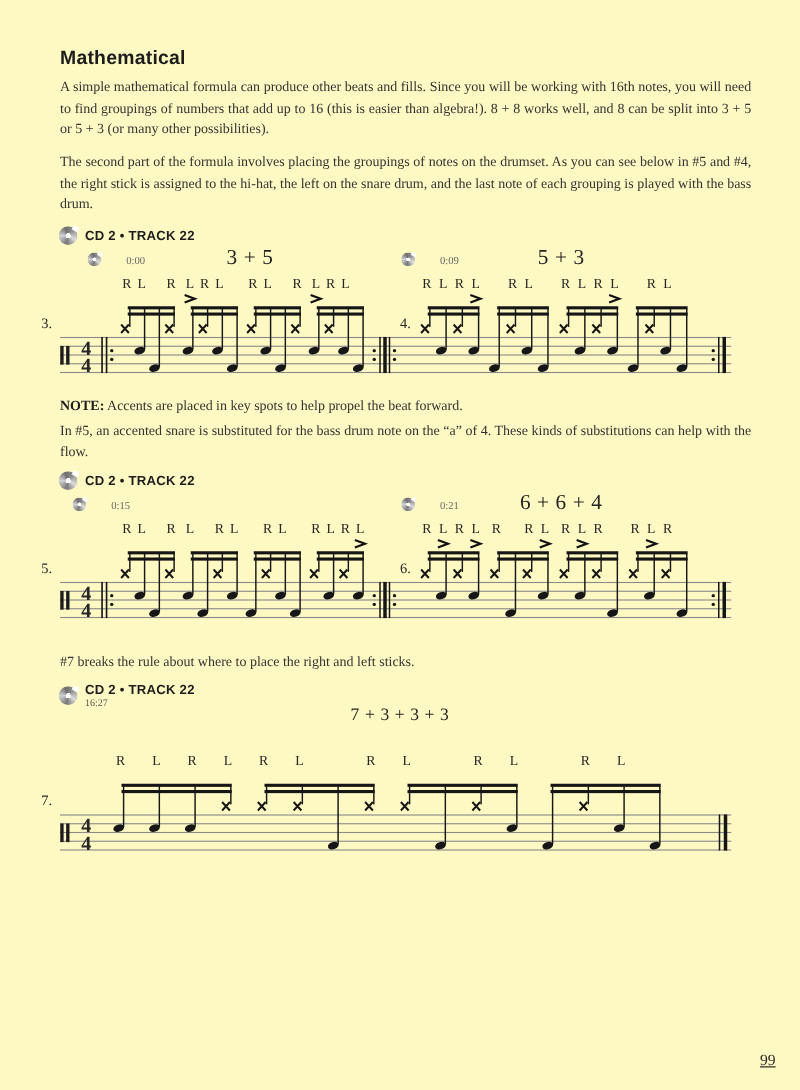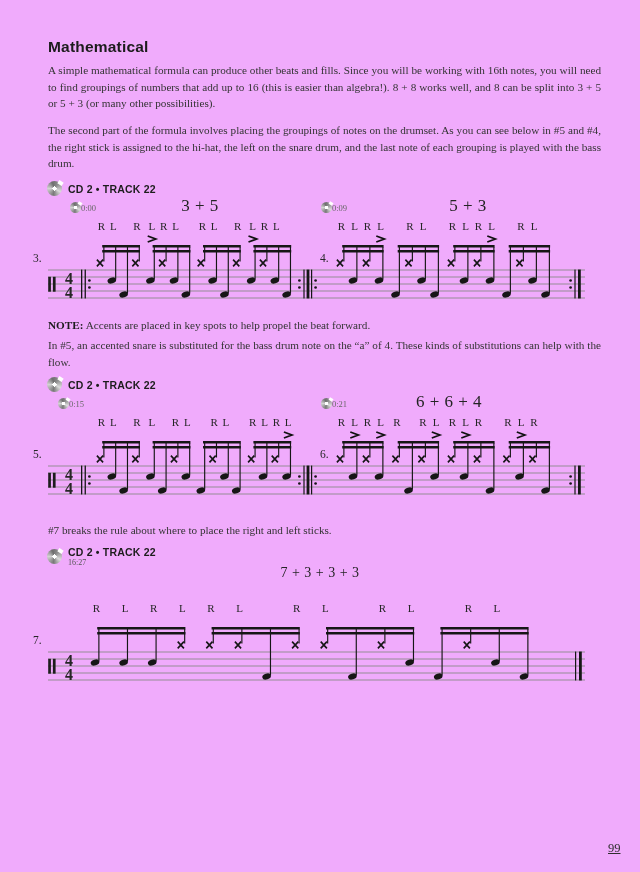--- a/index.html
+++ b/index.html
@@ -1,16 +1,16 @@
 <!DOCTYPE html>
 <html><head>
 <meta charset="utf-8">
 <style>
   html,body{margin:0;padding:0;}
-  .page{position:relative;width:640px;height:872px;background:#f0abfc;overflow:hidden;
+  .page{position:relative;width:640px;height:872px;background:#fef9c3;overflow:hidden;
         font-family:"Liberation Serif",serif;}
   .title{position:absolute;left:48px;top:38px;margin:0;
          font:bold 15.5px "Liberation Sans",sans-serif;color:#1c1c1c;letter-spacing:.2px;}
   .body-text{position:absolute;left:48px;width:553px;margin:0;
              font:11.2px/1.48 "Liberation Serif",serif;color:#333;text-align:justify;}
   .p1{top:62px;}
   .p2{top:122px;}
   .note{top:317px;text-align:left;}
   .note b{color:#1d1d1d;}
   .p3{top:337px;}
@@ -21,28 +21,28 @@
   .cd-stack{display:flex;flex-direction:column;line-height:1.15;}
   .cd-ts{font:8px "Liberation Serif",serif;color:#555;}
   .cd-icon{display:inline-block;width:15px;height:15px;border-radius:50%;position:relative;flex:none;
      background:
        radial-gradient(circle, #ffffff 0 19%, rgba(255,255,255,0) 20%),
        conic-gradient(from 40deg, #8f8f8f, #dcdcdc 80deg, #787878 150deg, #d2d2d2 230deg, #6e6e6e 300deg, #8f8f8f);}
   .cd-icon::after{content:'';position:absolute;right:-1px;top:0px;width:5px;height:4px;
      background:#fefefd;transform:rotate(32deg);}
   .cd-icon.small{width:11px;height:11px;}
   .cd-icon.small::after{width:4px;height:3px;}
-  .ts{position:absolute;display:flex;align-items:center;gap:0;
+  .ts{position:absolute;display:flex;align-items:center;gap:20px;
       font:8.5px "Liberation Serif",serif;color:#666;}
   .ts3{left:70px;top:202px;} .ts4{left:321px;top:202px;}
   .ts5{left:58px;top:398px;} .ts6{left:321px;top:398px;}
   .ex-heading{position:absolute;text-align:center;
       font:17px "Liberation Serif",serif;color:#242424;letter-spacing:.5px;}
   .h3{left:100px;top:196px;width:200px;}
-  .h4{left:368px;top:196px;width:200px;}
+  .h4{left:349px;top:196px;width:200px;}
   .h5{left:100px;top:392px;width:200px;}
   .h6{left:349px;top:392px;width:200px;}
   .h7{left:170px;top:565px;width:300px;font-size:14px;}
   .sys{position:absolute;left:0;width:640px;height:95px;}
   .sys0{top:216px;} .sys1{top:412px;} .sys2{top:598px;}
   .page-num{position:absolute;left:608px;top:841px;font:12.5px "Liberation Serif",serif;color:#2e2e2e;text-decoration:underline;}
 </style>
 </head>
 <body>
 

